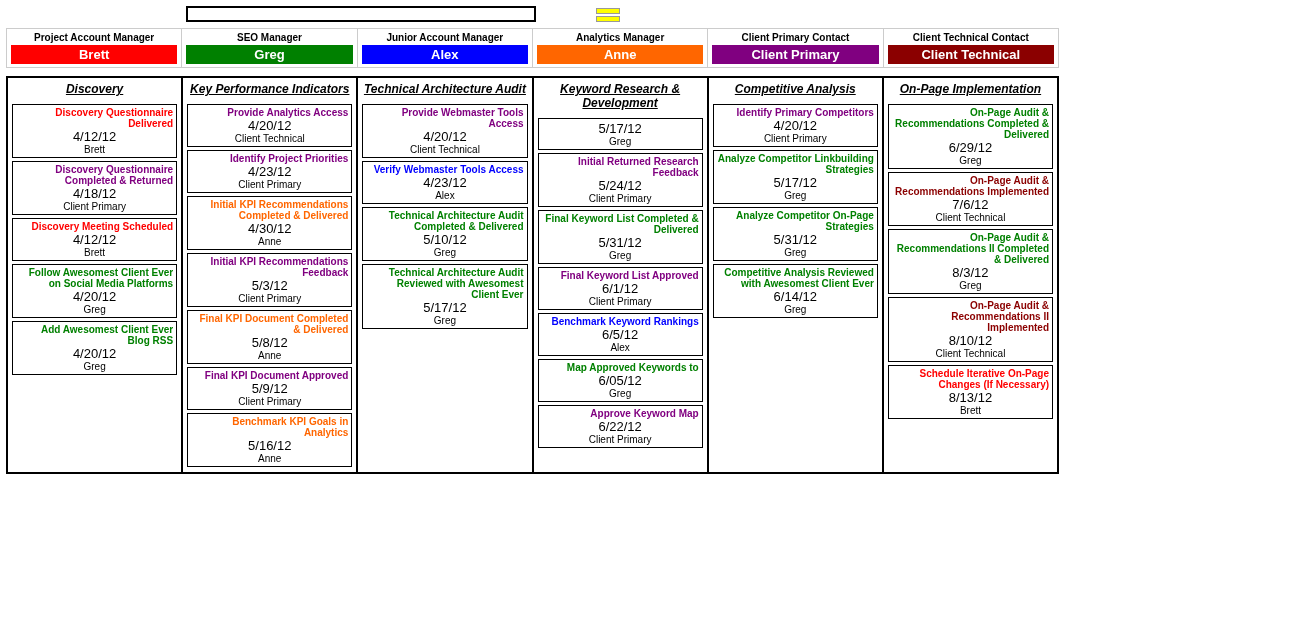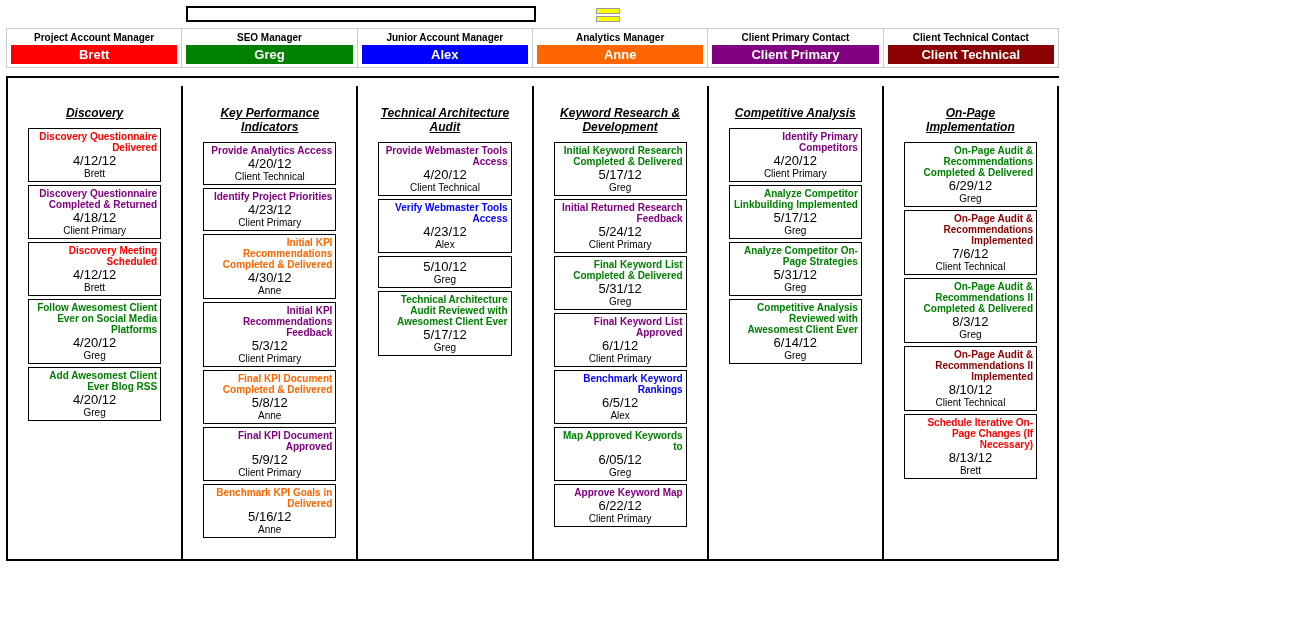--- a/index.html
+++ b/index.html
@@ -63,25 +63,24 @@
     .columns-row {
       display: flex;
       gap: 0;
       border-top: 2px solid #000;
       border-left: 2px solid #000;
     }
     .col {
       flex: 1;
       border-right: 2px solid #000;
       border-bottom: 2px solid #000;
-      padding: 20px;
+      padding: 4px;
       display: flex;
       flex-direction: column;
       gap: 2px;
-      margin-top: 8px;
     }
     .col-header {
       text-align: center;
       font-style: italic;
       font-weight: bold;
       font-size: 12px;
       text-decoration: underline;
       margin-bottom: 4px;
       padding-bottom: 2px;
     }
@@ -213,51 +212,51 @@
           <div class="task-title" style="color: rgb(255, 102, 0);">Final KPI Document Completed &amp; Delivered</div>
           <div class="task-date">5/8/12</div>
           <div class="task-owner">Anne</div>
         </div>
         <div class="task-card">
           <div class="task-title" style="color: rgb(128, 0, 128);">Final KPI Document Approved</div>
           <div class="task-date">5/9/12</div>
           <div class="task-owner">Client Primary</div>
         </div>
         <div class="task-card">
-          <div class="task-title" style="color: rgb(255, 102, 0);">Benchmark KPI Goals in Delivered</div>
+          <div class="task-title" style="color: rgb(255, 102, 0);">Benchmark KPI Goals in Analytics</div>
           <div class="task-date">5/16/12</div>
           <div class="task-owner">Anne</div>
         </div>
       </div>
       <div class="col">
         <div class="col-header">Technical Architecture Audit</div>
         <div class="task-card">
           <div class="task-title" style="color: rgb(128, 0, 128);">Provide Webmaster Tools Access</div>
           <div class="task-date">4/20/12</div>
           <div class="task-owner">Client Technical</div>
         </div>
         <div class="task-card">
           <div class="task-title" style="color: rgb(0, 0, 255);">Verify Webmaster Tools Access</div>
           <div class="task-date">4/23/12</div>
           <div class="task-owner">Alex</div>
         </div>
         <div class="task-card">
+          <div class="task-title" style="color: rgb(0, 128, 0);">Technical Architecture Audit Completed &amp; Delivered</div>
           <div class="task-date">5/10/12</div>
           <div class="task-owner">Greg</div>
         </div>
         <div class="task-card">
           <div class="task-title" style="color: rgb(0, 128, 0);">Technical Architecture Audit Reviewed with Awesomest Client Ever</div>
           <div class="task-date">5/17/12</div>
           <div class="task-owner">Greg</div>
         </div>
       </div>
       <div class="col">
         <div class="col-header">Keyword Research &amp; Development</div>
         <div class="task-card">
-          <div class="task-title" style="color: rgb(0, 128, 0);">Initial Keyword Research Completed &amp; Delivered</div>
           <div class="task-date">5/17/12</div>
           <div class="task-owner">Greg</div>
         </div>
         <div class="task-card">
           <div class="task-title" style="color: rgb(128, 0, 128);">Initial Returned Research Feedback</div>
           <div class="task-date">5/24/12</div>
           <div class="task-owner">Client Primary</div>
         </div>
         <div class="task-card">
           <div class="task-title" style="color: rgb(0, 128, 0);">Final Keyword List Completed &amp; Delivered</div>
@@ -286,21 +285,21 @@
         </div>
       </div>
       <div class="col">
         <div class="col-header">Competitive Analysis</div>
         <div class="task-card">
           <div class="task-title" style="color: rgb(128, 0, 128);">Identify Primary Competitors</div>
           <div class="task-date">4/20/12</div>
           <div class="task-owner">Client Primary</div>
         </div>
         <div class="task-card">
-          <div class="task-title" style="color: rgb(0, 128, 0);">Analyze Competitor Linkbuilding Implemented</div>
+          <div class="task-title" style="color: rgb(0, 128, 0);">Analyze Competitor Linkbuilding Strategies</div>
           <div class="task-date">5/17/12</div>
           <div class="task-owner">Greg</div>
         </div>
         <div class="task-card">
           <div class="task-title" style="color: rgb(0, 128, 0);">Analyze Competitor On-Page Strategies</div>
           <div class="task-date">5/31/12</div>
           <div class="task-owner">Greg</div>
         </div>
         <div class="task-card">
           <div class="task-title" style="color: rgb(0, 128, 0);">Competitive Analysis Reviewed with Awesomest Client Ever</div>

